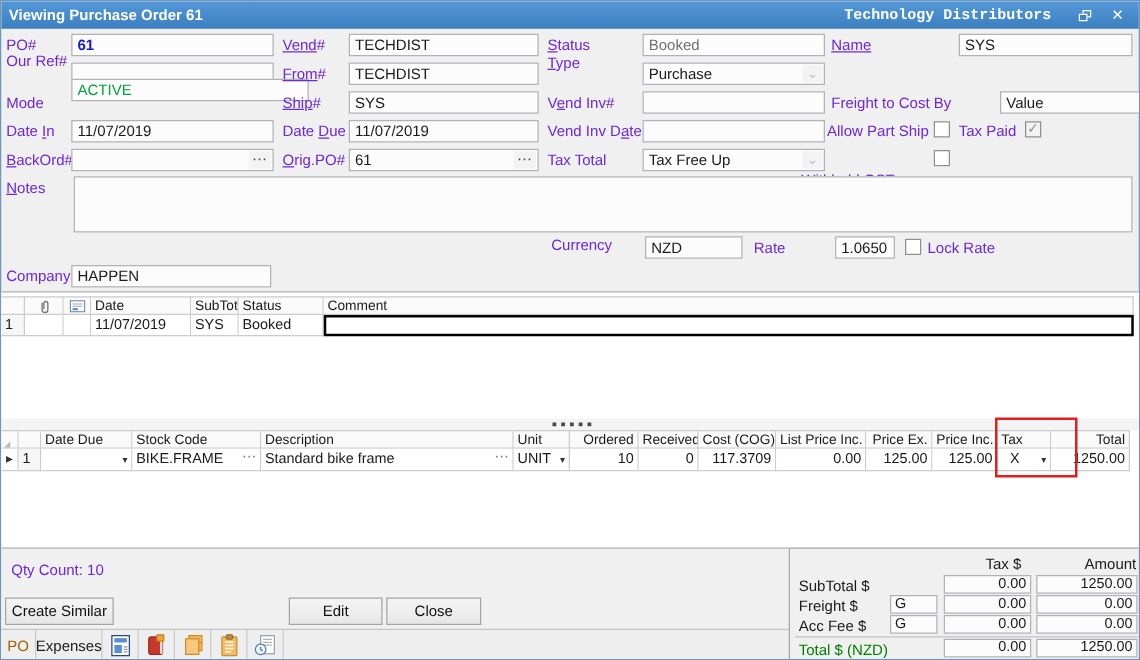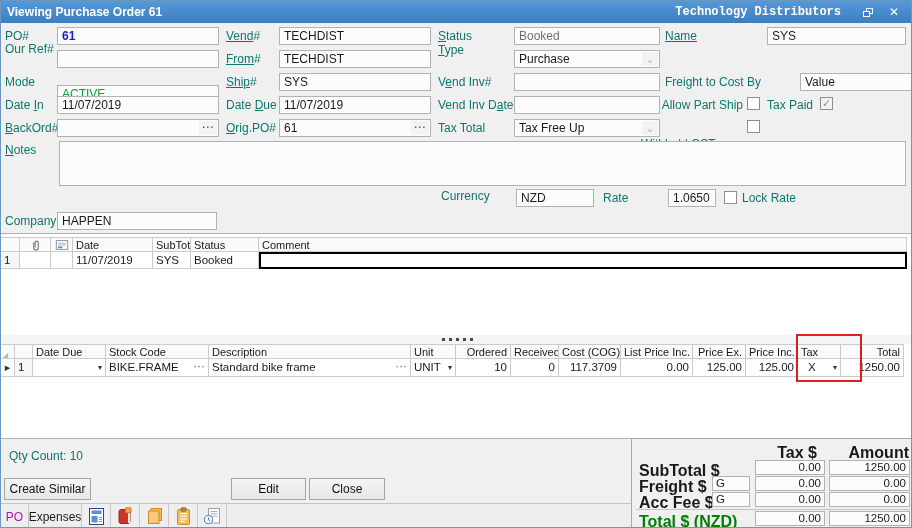--- a/index.html
+++ b/index.html
@@ -16,21 +16,21 @@
     color:#fff; font-weight:bold; font-size:12px;
     display:flex; align-items:center; padding:0 6px;
   }
   .titlebar .spacer{flex:1}
   .tb-btn{width:26px; height:18px; display:flex; align-items:center; justify-content:center; color:#fff; cursor:default}
   .restore-glyph{position:relative; width:10px; height:9px}
   .restore-glyph .sq{position:absolute; width:7px; height:6px; border:1px solid #fff}
   .restore-glyph .sq.back{left:3px; top:0}
   .restore-glyph .sq.front{left:0; top:3px; background:#3f83c4}
   
-  .lbl{position:absolute; white-space:nowrap; font-size:12px; color:#0f766e}
+  .lbl{position:absolute; white-space:nowrap; font-size:12px; color:#6d28d9}
   .u{text-decoration:underline}
   .fld{
     position:absolute; height:18px; background:#fcfcfc; border:1px solid #b1b1b7;
     font-size:12px; line-height:16px; padding:0 4px; white-space:nowrap; overflow:hidden;
   }
   .fld.num{font-weight:bold; color:#1a1ac8}
   .fld.green{color:#00a33c;}
   .fld.gray{color:#707070}
   .chev{
     position:absolute; right:1px; top:1px; bottom:1px; width:16px;
@@ -61,24 +61,24 @@
   .row-marker{font-size:11px; color:#333}
   .annotation-box{position:absolute; border:2px solid #dd1f1f; background:transparent; z-index:40}
   
   .footer-left{position:absolute; left:0; top:437px; width:630px; height:91px; background:#f0f0f0; border-top:1px solid #b5b5b5}
   .btn{
     position:absolute; height:22px; background:linear-gradient(#f5f5f5,#e7e7e7);
     border:1px solid #a4a4a4; font-size:12px; text-align:center; line-height:20px; color:#111;
   }
   .tabbar{position:absolute; left:0; top:502px; width:630px; height:26px; background:#eeeeee; border-top:1px solid #c4c4c4}
   .tabcell{position:absolute; top:0; height:25px; border-right:1px solid #c8c8c8; display:flex; align-items:center; justify-content:center; font-size:12px}
-  .tab-active{color:#a21caf}
+  .tab-active{color:#a16207}
   
   .totals{position:absolute; left:630px; top:437px; width:281px; height:91px; background:#f0f0f0; border:1px solid #a8a8a8}
-  .t-lbl{position:absolute; font-weight:bold; font-size:16px; white-space:nowrap}
+  .t-lbl{position:absolute; font-weight:normal; font-size:12px; white-space:nowrap}
   .t-lbl.green{color:#008000}
   .t-box{position:absolute; height:15px; background:#fcfcfc; border:1px solid #b1b1b7; font-size:11.5px; line-height:13px; padding:0 3px}
   .t-sep{position:absolute; height:1px; background:#c2c2c2}
   svg{display:block}
 </style>
 </head>
 <body>
 
 <div class="window">
 
@@ -95,21 +95,21 @@
     <span class="tb-btn">✕</span>
   </div>
 
   <div class="lbl" style="left:4px;top:28px"><span>PO#</span></div>
   <div class="fld num" style="left:56px;top:26px;width:162px">61</div>
 
   <div class="lbl" style="left:4px;top:41px"><span>Our Ref#</span></div>
   <div class="fld" style="left:56px;top:49px;width:162px"></div>
 
   <div class="lbl" style="left:4px;top:74px"><span>Mode</span></div>
-  <div class="fld green" style="left:56px;top:84px;width:162px">ACTIVE</div>
+  <div class="fld green" style="left:56px;top:62px;width:190px">ACTIVE</div>
 
   <div class="lbl" style="left:4px;top:97px"><span>Date </span><span class="u">I</span><span>n</span></div>
   <div class="fld" style="left:56px;top:95px;width:162px">11/07/2019</div>
 
   <div class="lbl" style="left:4px;top:120px"><span class="u">B</span><span>ackOrd#</span></div>
   <div class="fld" style="left:56px;top:118px;width:162px"><span></span><span class="ell">⋯</span></div>
 
   <div class="lbl" style="left:225px;top:28px"><span class="u">Vend</span><span>#</span></div>
   <div class="fld" style="left:278px;top:26px;width:152px">TECHDIST</div>
 

